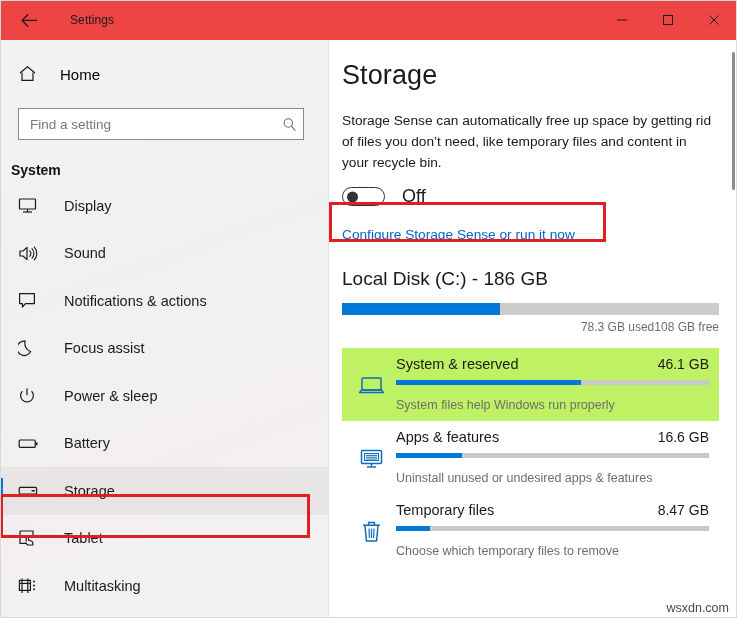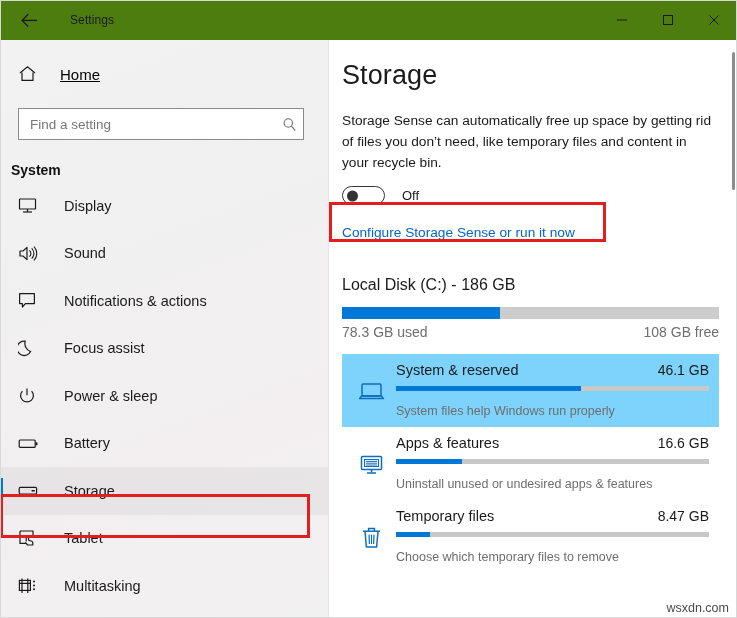--- a/index.html
+++ b/index.html
@@ -16,21 +16,21 @@
     display: flex;
     flex-direction: column;
   }
 
   
   .titlebar {
     height: 40px;
     flex: 0 0 40px;
     display: flex;
     align-items: center;
-    background: #4d7c0f;
+    background: #ef4444;
     position: relative;
     z-index: 5;
   }
   .tb-back {
     width: 46px; height: 32px;
     margin-left: 6px;
     display: flex; align-items: center; justify-content: center;
     cursor: pointer;
   }
   .tb-back svg { display: block; }
@@ -60,21 +60,20 @@
     position: relative;
     overflow: hidden;
     border-right: 1px solid #e6e6e6;
   }
   .sb-home {
     display: flex; align-items: center;
     height: 40px;
     margin-top: 14px;
     padding-left: 18px;
     cursor: pointer;
-    text-decoration: underline;
   }
   .sb-home .ic { width: 30px; display: flex; align-items: center; }
   .sb-home .lbl { font-size: 15px; color: #000; margin-left: 12px; }
 
   .searchbox {
     margin: 14px 24px 0 18px;
     height: 32px;
     border: 1px solid #8a8a8a;
     background: #ffffff;
     display: flex; align-items: center;
@@ -177,69 +176,69 @@
     flex: 0 0 auto;
   }
   .toggle .knob {
     position: absolute;
     width: 11px; height: 11px;
     border-radius: 50%;
     background: #333;
     top: 50%; left: 4px;
     transform: translateY(-50%);
   }
-  .toggle-label { font-size: 13px; color: #1a1a1a; margin-left: 17px; }
+  .toggle-label { font-size: 18px; color: #1a1a1a; margin-left: 17px; }
 
   .link {
     display: inline-block;
     font-size: 13.7px;
     color: #0066cc;
     margin-top: 20px;
     cursor: pointer;
     text-decoration: none;
   }
 
   .disk-title {
-    font-size: 16px;
+    font-size: 19px;
     color: #1a1a1a;
-    margin-top: 35px;
+    margin-top: 25px;
   }
 
   .diskbar {
     height: 12px;
     background: #cccccc;
     margin-top: 13px;
     width: 100%;
     position: relative;
   }
   .diskbar .fill { height: 100%; background: #0078d7; }
 
   .disk-legend {
-    display: flex; justify-content: space-between;
+    display: flex; justify-content: flex-end;
     margin-top: 5px;
-    font-size: 14px;
+    font-size: 12px;
     color: #6e6e6e;
   }
 
   .disk-desc {
     font-size: 13.7px;
     line-height: 21px;
     color: #1a1a1a;
     margin-top: 14px;
     max-width: 360px;
   }
 
   .cat-list { margin-top: 14px; }
   .cat-row {
     display: flex;
     padding: 8px 10px 9px 8px;
     cursor: pointer;
     position: relative;
   }
-  .cat-row.highlight { background: #7dd3fc; }
+  .cat-row.highlight { background: #bef264; }
   .cat-icon {
     width: 42px; min-width: 42px;
     display: flex; align-items: center; justify-content: center;
     color: #0f6cbd;
     padding-top: 4px;
   }
   .cat-body { flex: 1 1 auto; min-width: 0; padding-left: 4px; }
   .cat-head { display: flex; justify-content: space-between; align-items: baseline; }
   .cat-name { font-size: 14.5px; color: #1a1a1a; }
   .cat-size { font-size: 14px; color: #1a1a1a; white-space: nowrap; padding-left: 10px; }

